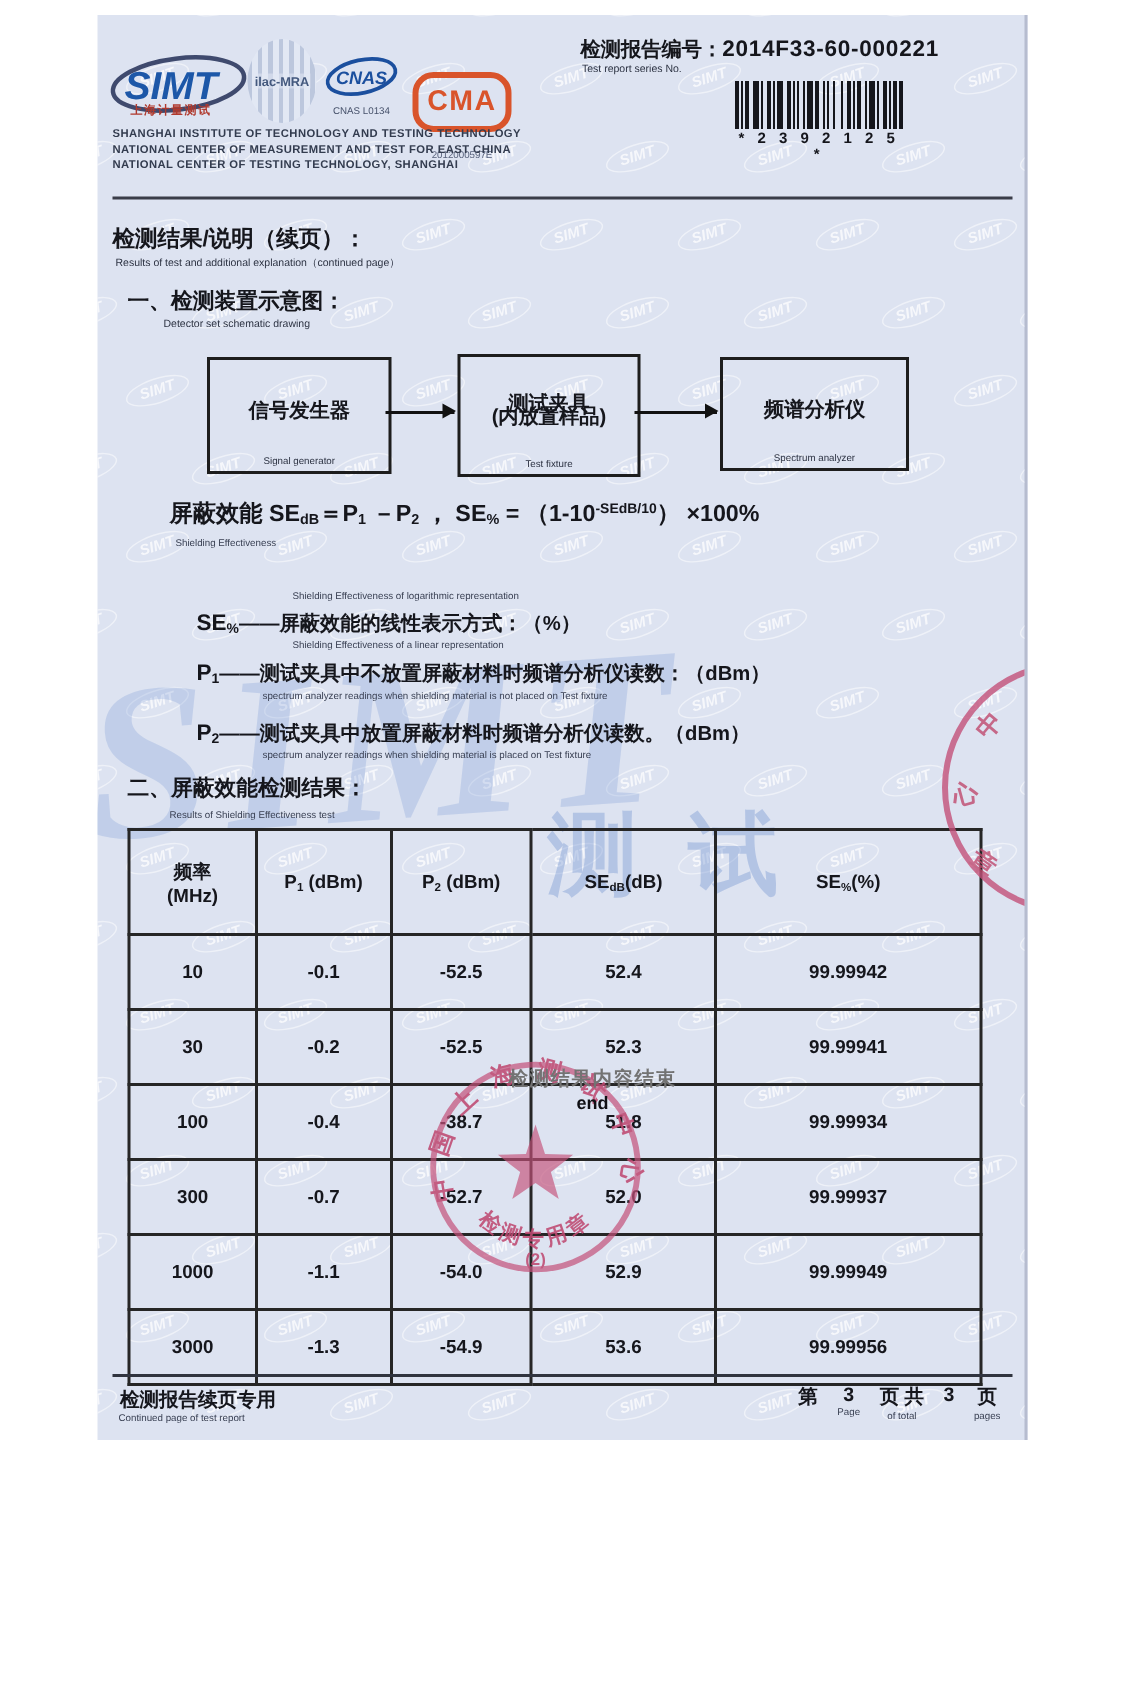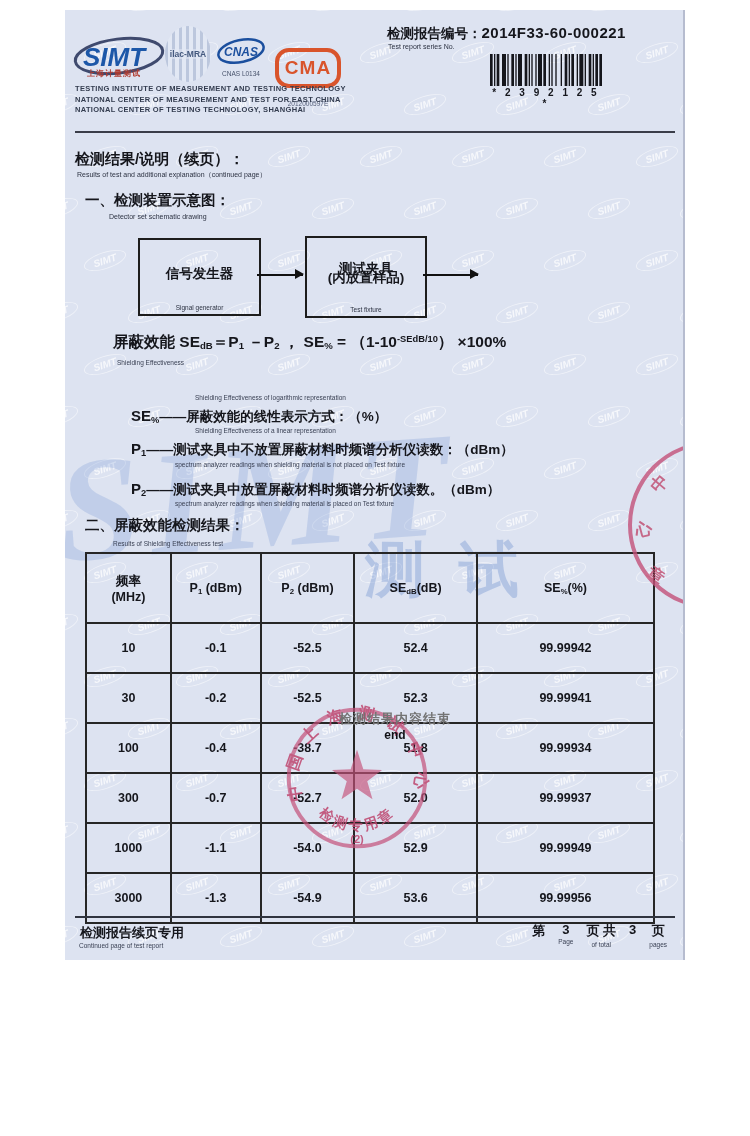--- a/index.html
+++ b/index.html
@@ -260,21 +260,21 @@
       <text x="26" y="20" text-anchor="middle" font-size="12" font-style="italic" font-weight="800" fill="#1b4f9e" font-family="Liberation Sans, sans-serif">CNAS</text>
     </svg>
     <div class="cnas-sub">CNAS L0134</div>
   </div>
   <div class="cma-logo">
     <div class="cma-box">CMA</div>
     <div class="cma-sub">2012000597E</div>
   </div>
 
   <div class="org-lines">
-    <div>TESTING INSTITUTE OF MEASUREMENT AND TESTING TECHNOLOGY</div>
+    <div>SHANGHAI INSTITUTE OF TECHNOLOGY AND TESTING TECHNOLOGY</div>
     <div>NATIONAL CENTER OF MEASUREMENT AND TEST FOR EAST CHINA</div>
     <div>NATIONAL CENTER OF TESTING TECHNOLOGY, SHANGHAI</div>
   </div>
   <div class="hdr-divider"></div>
 
   <div class="report-line">
     <span class="report-label">检测报告编号：</span><span class="report-value">2014F33-60-000221</span>
   </div>
   <div class="report-sub">Test report series No.</div>
   <svg id="barcode-svg" class="barcode" width="112" height="32">
@@ -319,20 +319,24 @@
       <div class="dbox-cn">信号发生器</div>
       <div class="dbox-en">Signal generator</div>
     </div>
     <div class="darrow darrow1"></div>
     <div class="dbox dbox2">
       <div class="dbox-cn">测试夹具</div>
       <div class="dbox-cn">(内放置样品)</div>
       <div class="dbox-en">Test fixture</div>
     </div>
     <div class="darrow darrow2"></div>
+    <div class="dbox dbox3">
+      <div class="dbox-cn">频谱分析仪</div>
+      <div class="dbox-en">Spectrum analyzer</div>
+    </div>
   </div>
 
   <div class="formula"><span>屏蔽效能 SE</span><sub>dB</sub><span>＝P</span><sub>1</sub><span> －P</span><sub>2</sub><span> ， SE</span><sub>%</sub><span> = （1-10</span><sup>-SEdB/10</sup><span>） ×100%</span></div>
   <div class="formula-en">Shielding Effectiveness</div>
 
   <div class="def-en" style="left:130px;top:384px;">Shielding Effectiveness of logarithmic representation</div>
 
   <div class="def-line" style="top:397px;">
     <span class="def-term"><span>SE</span><sub>%</sub></span><span class="def-text">——屏蔽效能的线性表示方式：（%）</span>
   </div>

